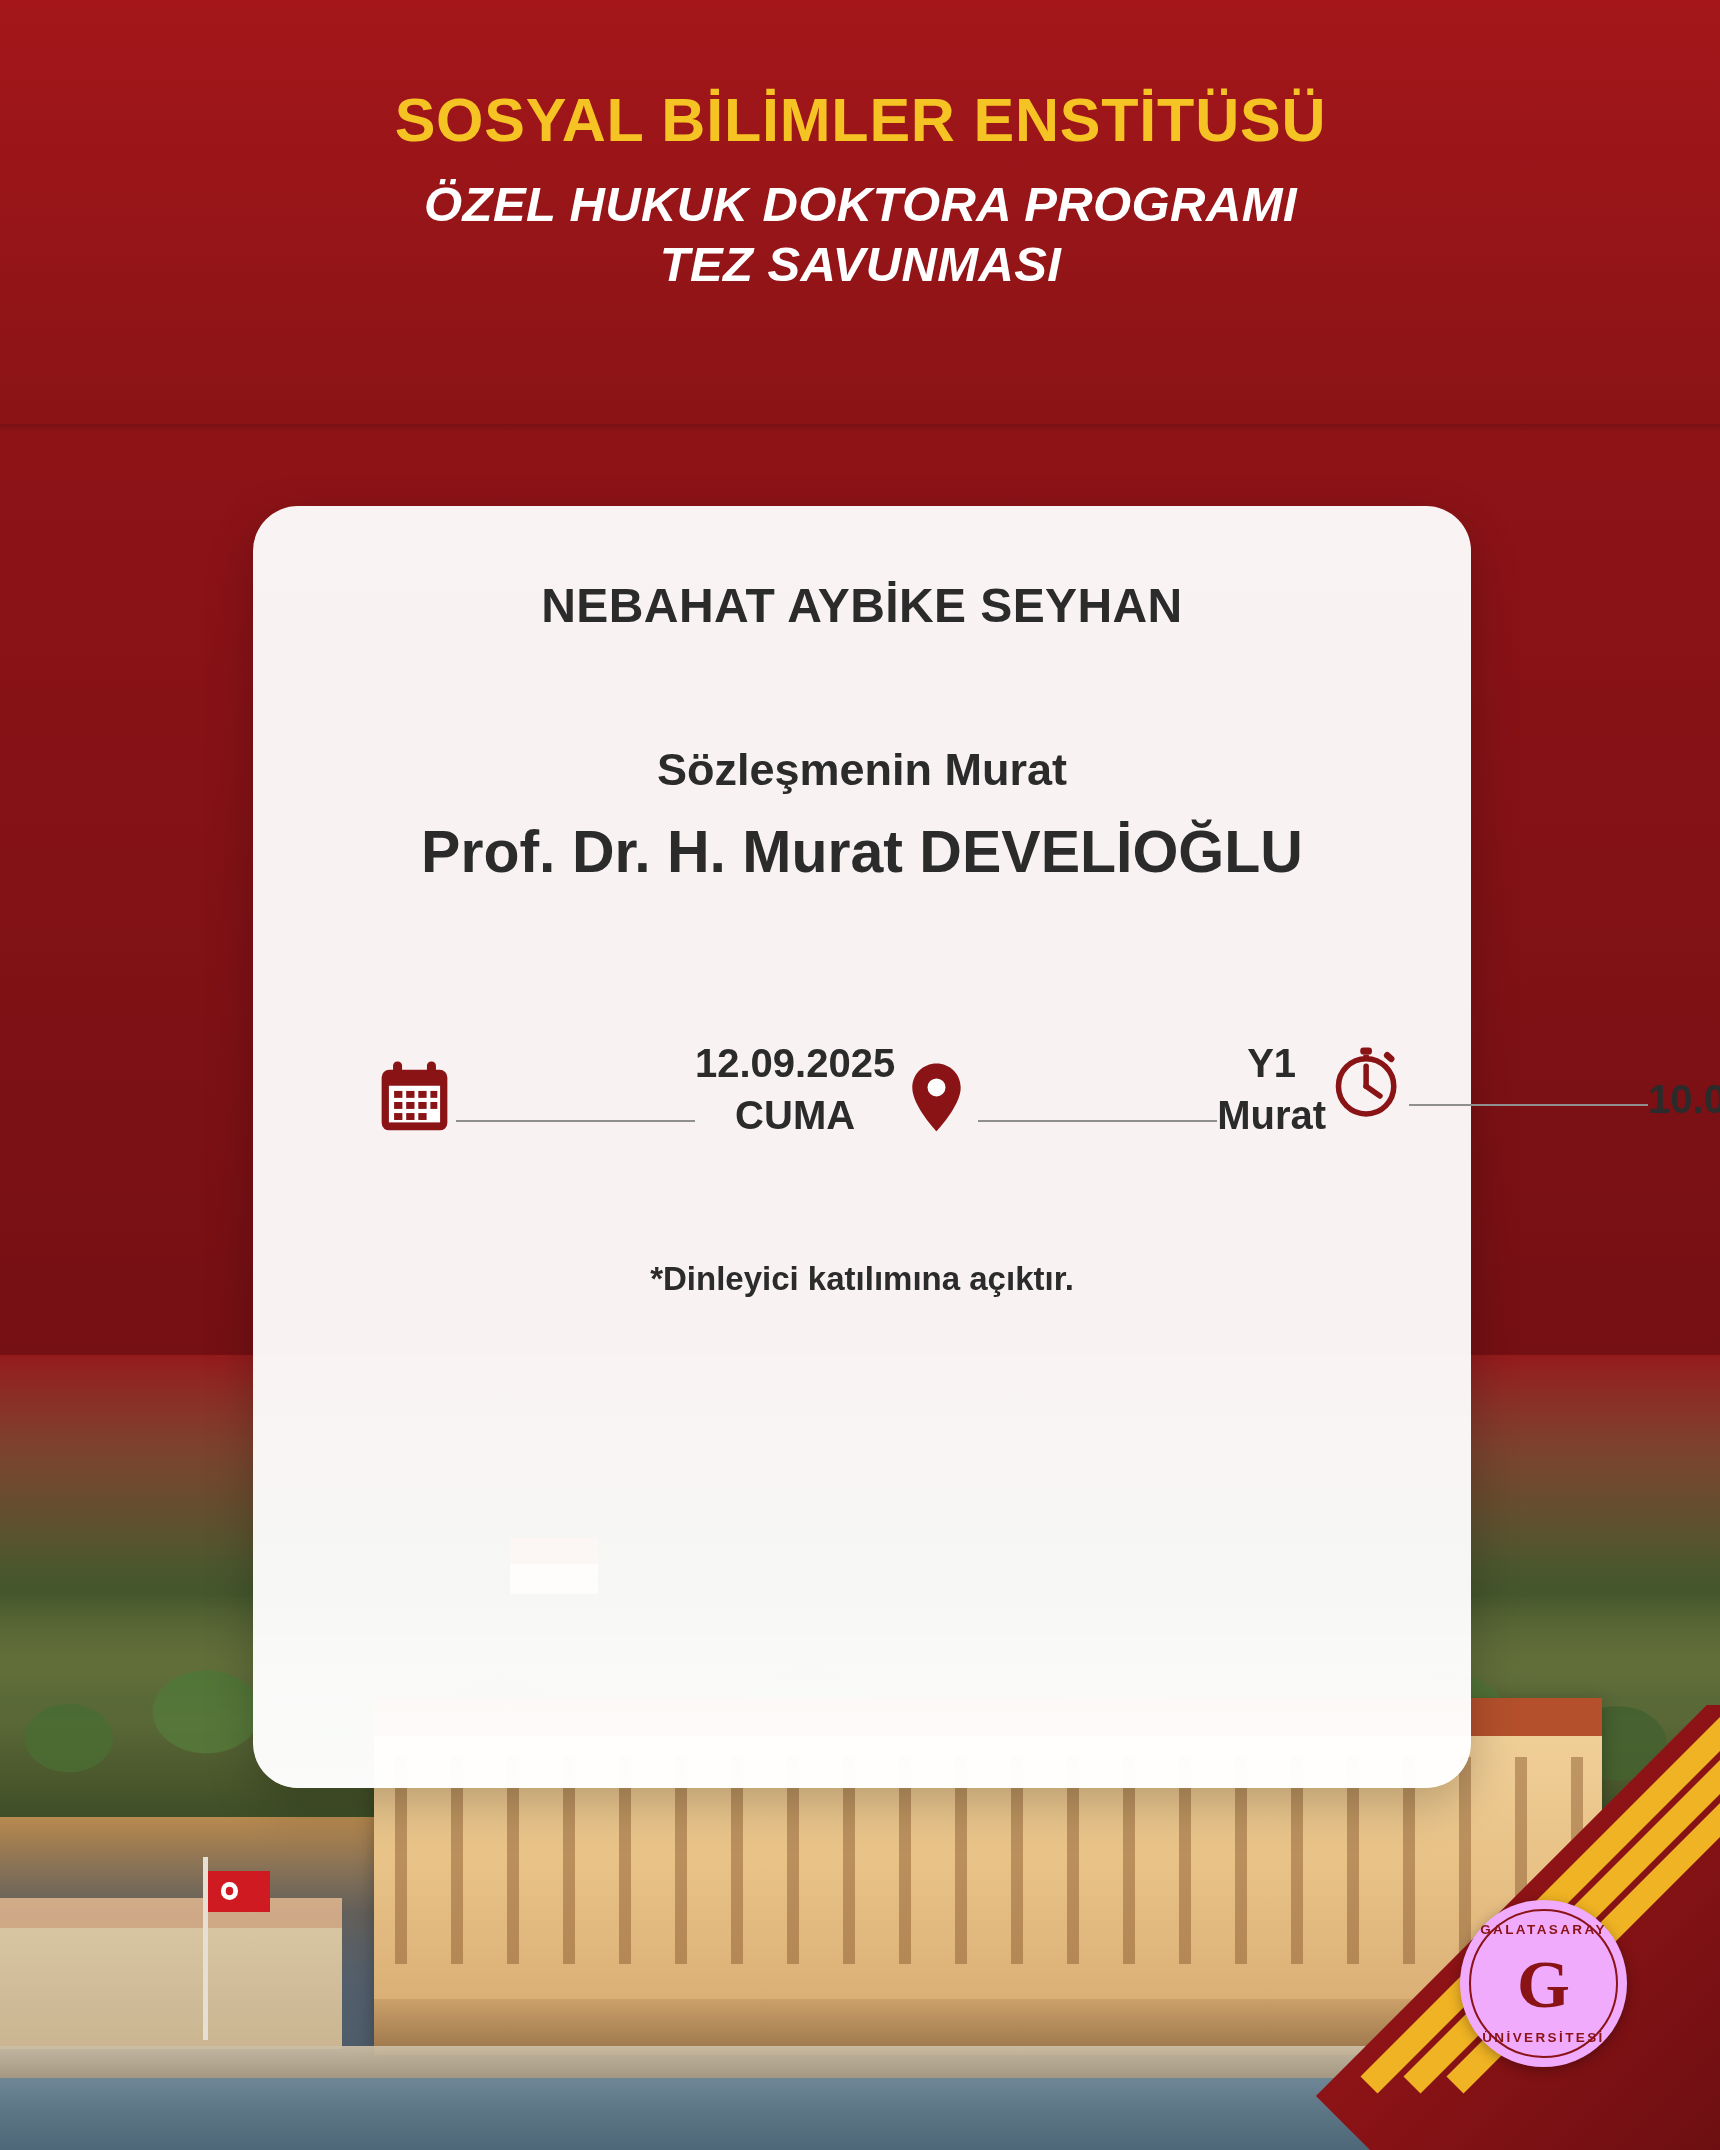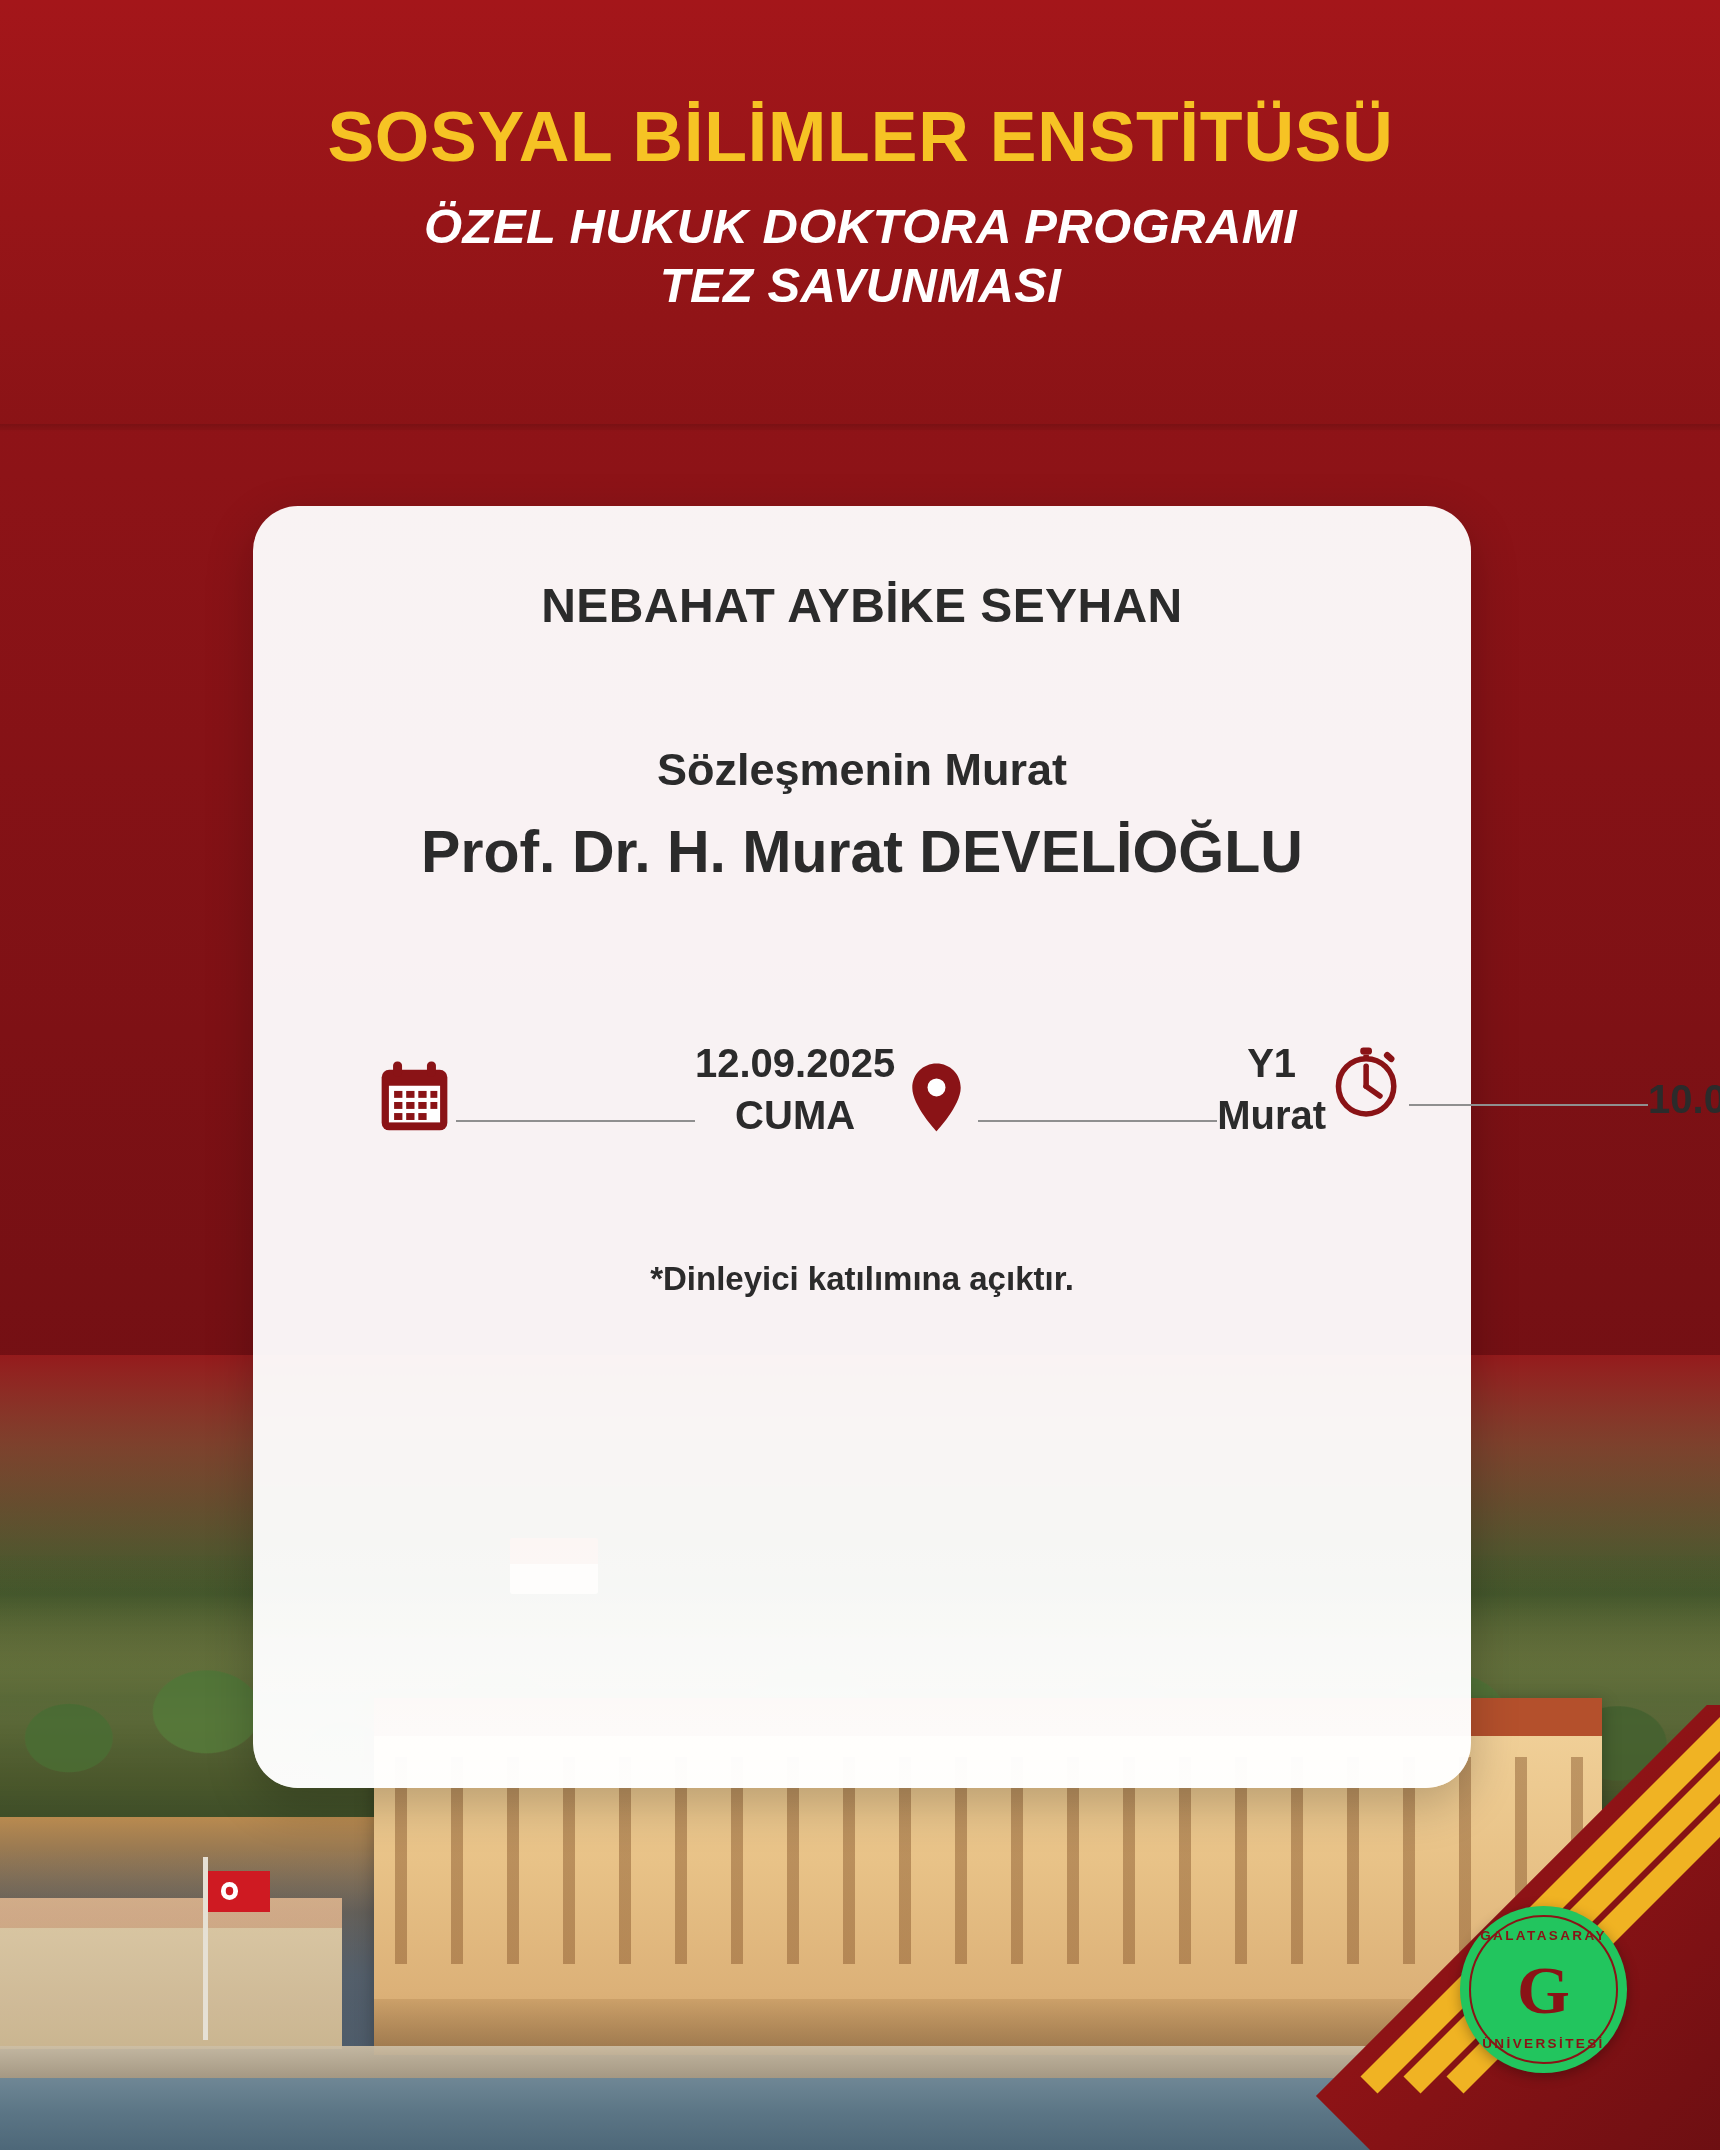--- a/index.html
+++ b/index.html
@@ -175,26 +175,26 @@
     box-sizing: border-box;
     padding-top: 88px;
   }
   .header::after {
     content: "";
     position: absolute;
     left: 0; right: 0; bottom: -1.6px; height: 8px;
     background: linear-gradient(180deg, rgba(0,0,0,0.12), rgba(0,0,0,0));
   }
   .title-main {
-    font-size: 70px;
+    font-size: 61px;
     font-weight: 800;
     letter-spacing: 0.8px;
     color: #f6c324;
     line-height: 1.08;
-    margin: 12px;
+    margin: 0;
   }
   .title-sub {
     font-size: 49px;
     font-weight: 800;
     color: #ffffff;
     line-height: 1.22;
     margin: 21px 0 0 0;
     letter-spacing: 0.4px;
     font-style: italic;
   }
@@ -283,25 +283,25 @@
     margin-top: 119px;
     font-size: 33px;
     font-weight: 700;
     color: #2b2b2b;
   }
 
   
   .logo {
     position: absolute;
     right: 94px;
-    bottom: 78px;
+    bottom: 84px;
     width: 167px;
     height: 167px;
     border-radius: 50%;
-    background: #22c55e;
+    background: #f0abfc;
     box-shadow: 0 3.2px 12.7px rgba(0,0,0,0.3);
     display: flex;
     align-items: center;
     justify-content: center;
   }
   .logo-inner {
     position: relative;
     width: 145px;
     height: 145px;
     border-radius: 50%;

